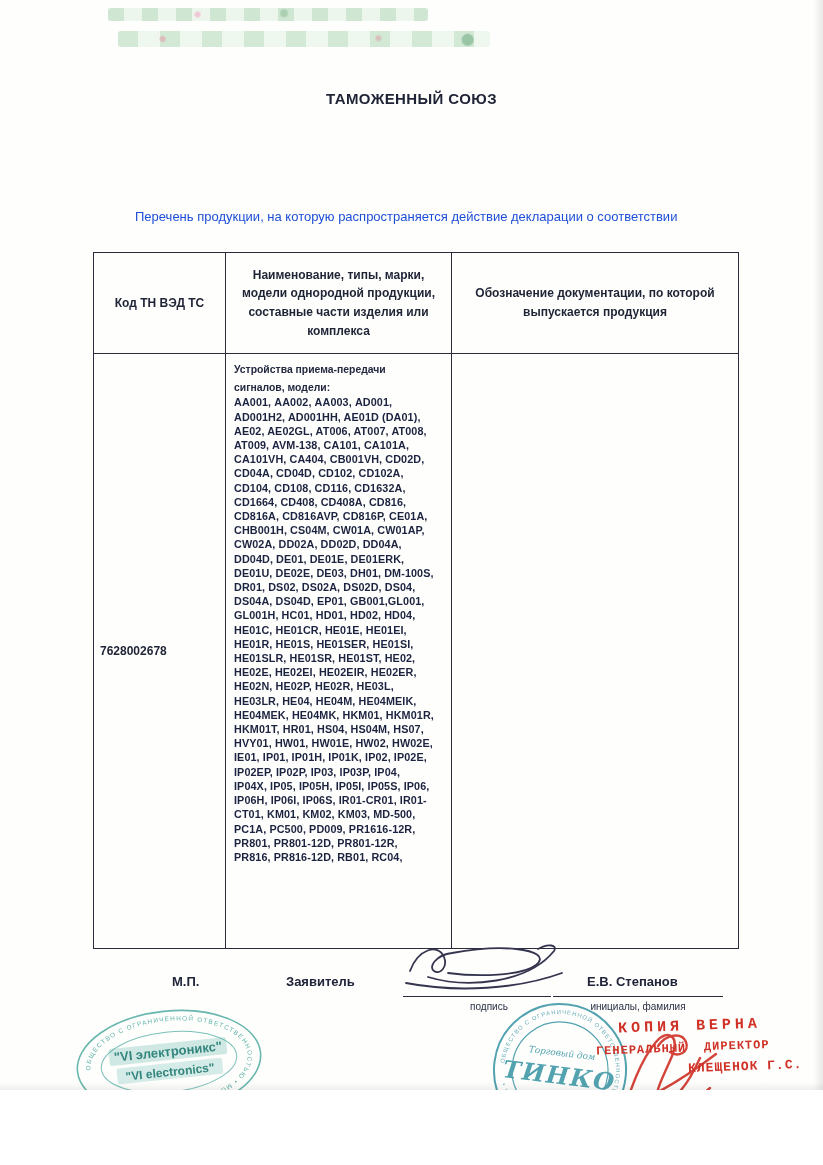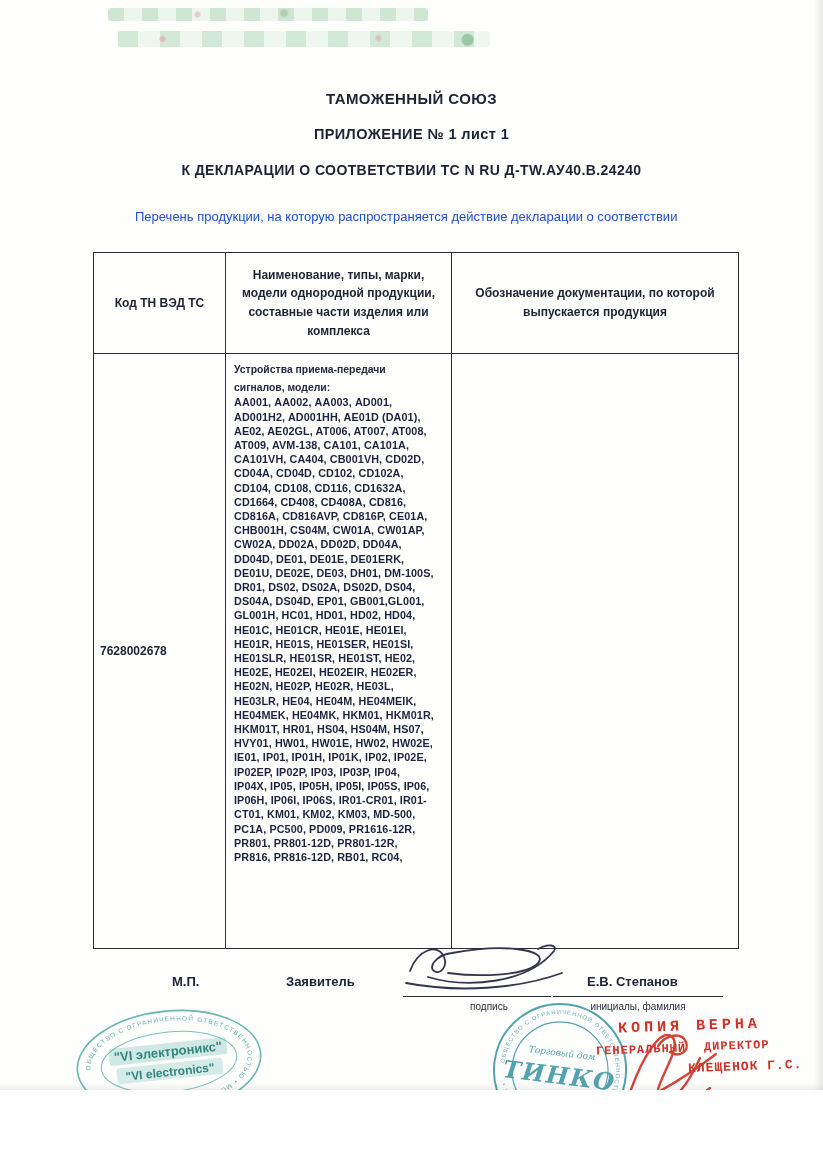--- a/index.html
+++ b/index.html
@@ -68,22 +68,20 @@
 </style>
 </head>
 <body>
 
 <div class="page">
 
   <div class="artifact a1"></div>
   <div class="artifact a2"></div>
 
   <div class="t1">ТАМОЖЕННЫЙ СОЮЗ</div>
-  <div class="t2">ПРИЛОЖЕНИЕ № 1 лист 1</div>
-  <div class="t3">К ДЕКЛАРАЦИИ О СООТВЕТСТВИИ ТС N RU Д-TW.АУ40.В.24240</div>
   <div class="subtitle">Перечень продукции, на которую распространяется действие декларации о соответствии</div>
 
   <table class="tbl">
     <colgroup>
         <col class="c1">
         <col class="c2">
         <col class="c3">
       </colgroup>
     <thead>
       <tr>

